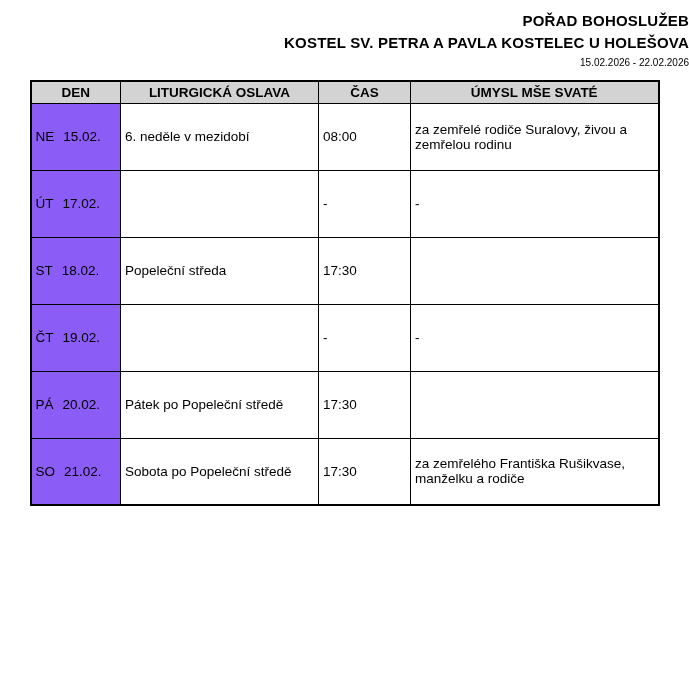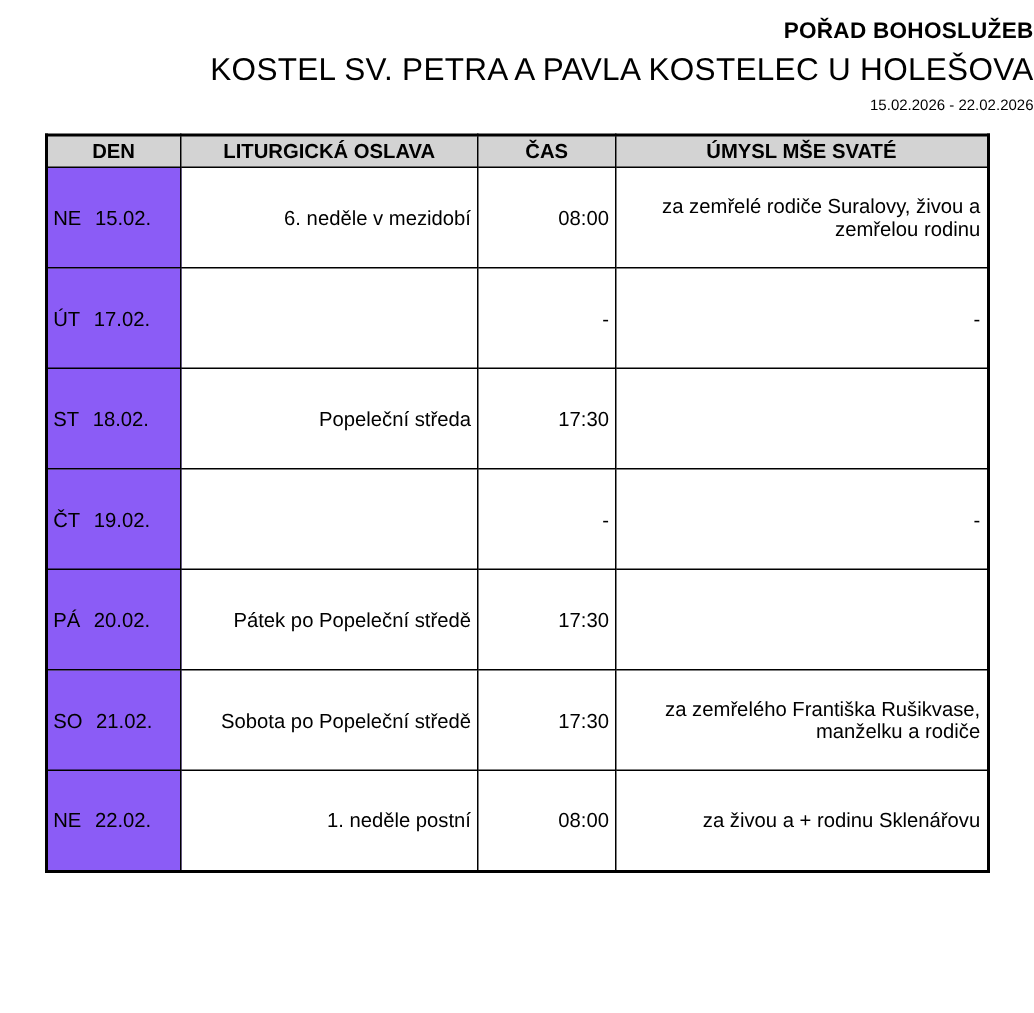--- a/index.html
+++ b/index.html
@@ -19,22 +19,22 @@
     text-align: right;
     line-height: 1.45;
     margin-bottom: 10px;
   }
   .doc-title {
     font-size: 15px;
     font-weight: bold;
     letter-spacing: 0.2px;
   }
   .doc-subtitle {
-    font-size: 21px;
-    font-weight: normal;
+    font-size: 15px;
+    font-weight: bold;
     letter-spacing: 0.2px;
   }
   .doc-daterange {
     font-size: 10px;
     font-weight: normal;
     margin-top: 2px;
   }
   table.schedule {
     border-collapse: collapse;
     margin: 8px auto 16px auto;
@@ -67,21 +67,21 @@
     text-align: left;
     padding-left: 6px;
     white-space: nowrap;
   }
   td.cell-den .date {
     margin-left: 9px;
   }
   td.cell-celebration,
   td.cell-time,
   td.cell-intention {
-    text-align: right;
+    text-align: left;
     padding-left: 6px;
     padding-right: 6px;
   }
   tr.data-row {
     height: 67px;
   }
 </style>
 </head>
 <body>
 
@@ -138,22 +138,16 @@
         <td class="cell-celebration">Pátek po Popeleční středě</td>
         <td class="cell-time">17:30</td>
         <td class="cell-intention"></td>
       </tr>
       <tr class="data-row">
         <td class="cell-den"><span>SO</span><span class="date">21.02.</span></td>
         <td class="cell-celebration">Sobota po Popeleční středě</td>
         <td class="cell-time">17:30</td>
         <td class="cell-intention">za zemřelého Františka Rušikvase, manželku a rodiče</td>
       </tr>
-      <tr class="data-row">
-        <td class="cell-den"><span>NE</span><span class="date">22.02.</span></td>
-        <td class="cell-celebration">1. neděle postní</td>
-        <td class="cell-time">08:00</td>
-        <td class="cell-intention">za živou a + rodinu Sklenářovu</td>
-      </tr>
     </tbody>
   </table>
 
 </div>
 
 </body></html>

